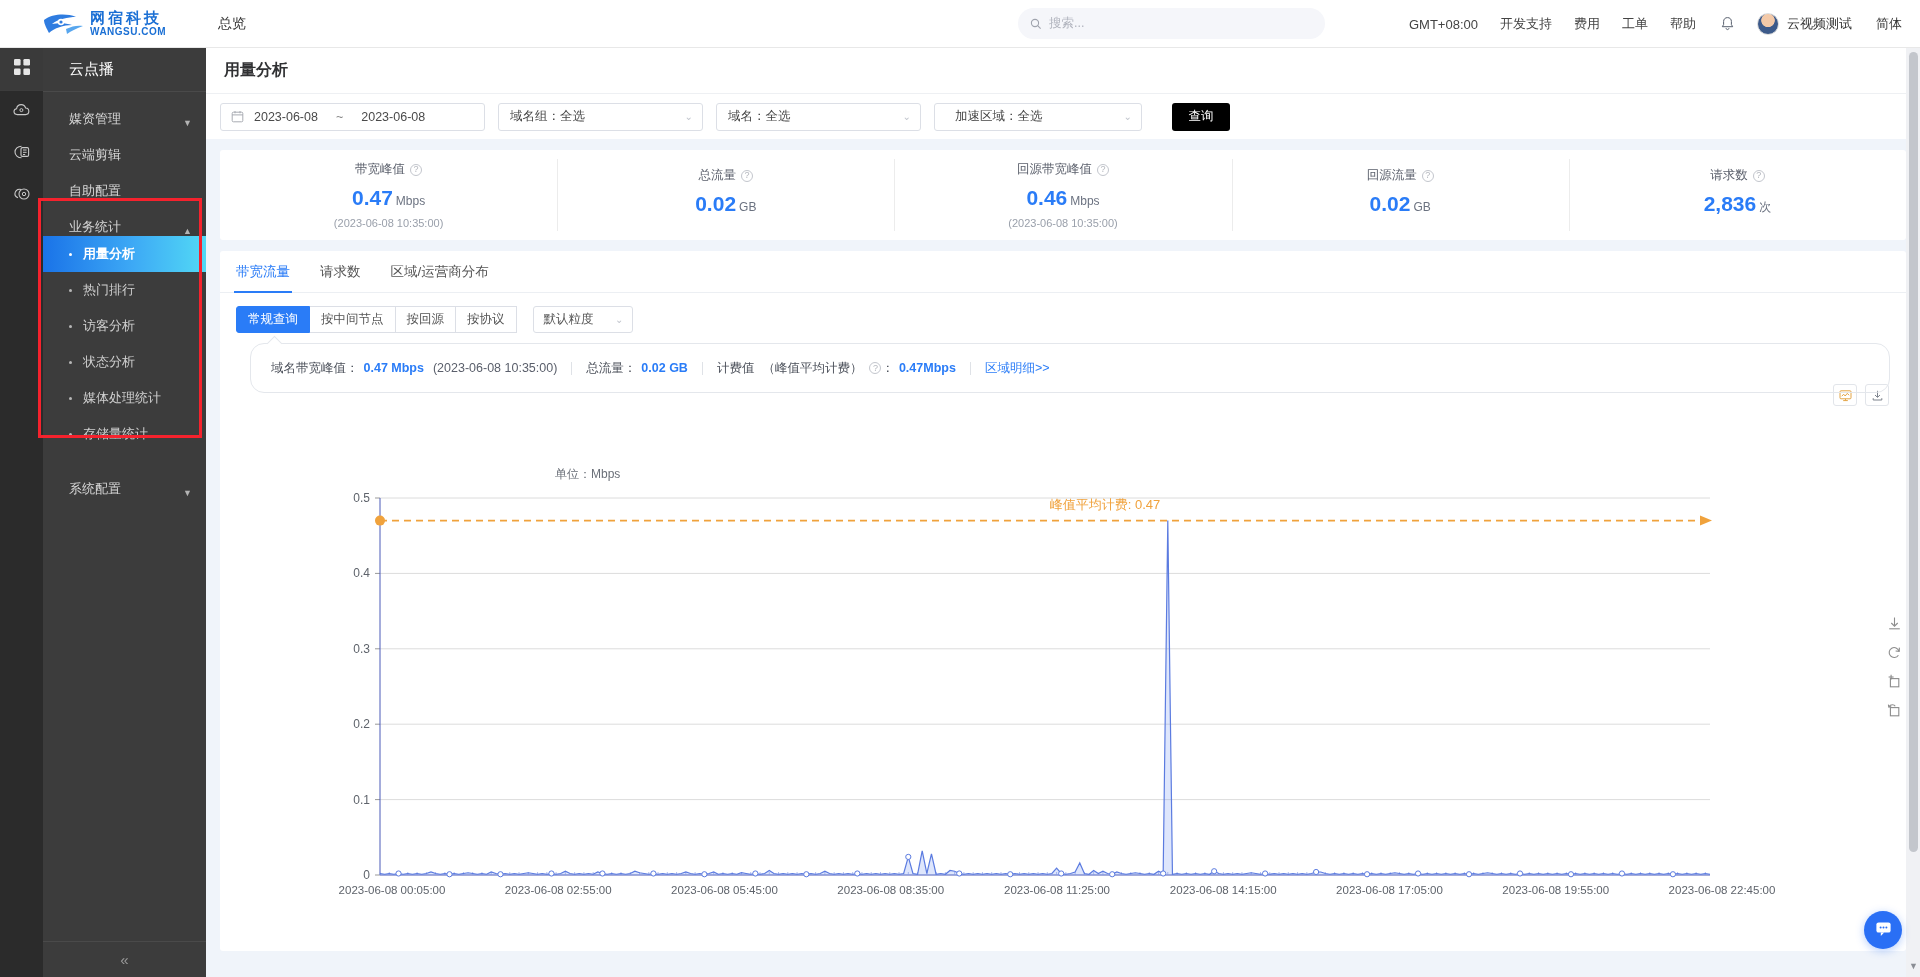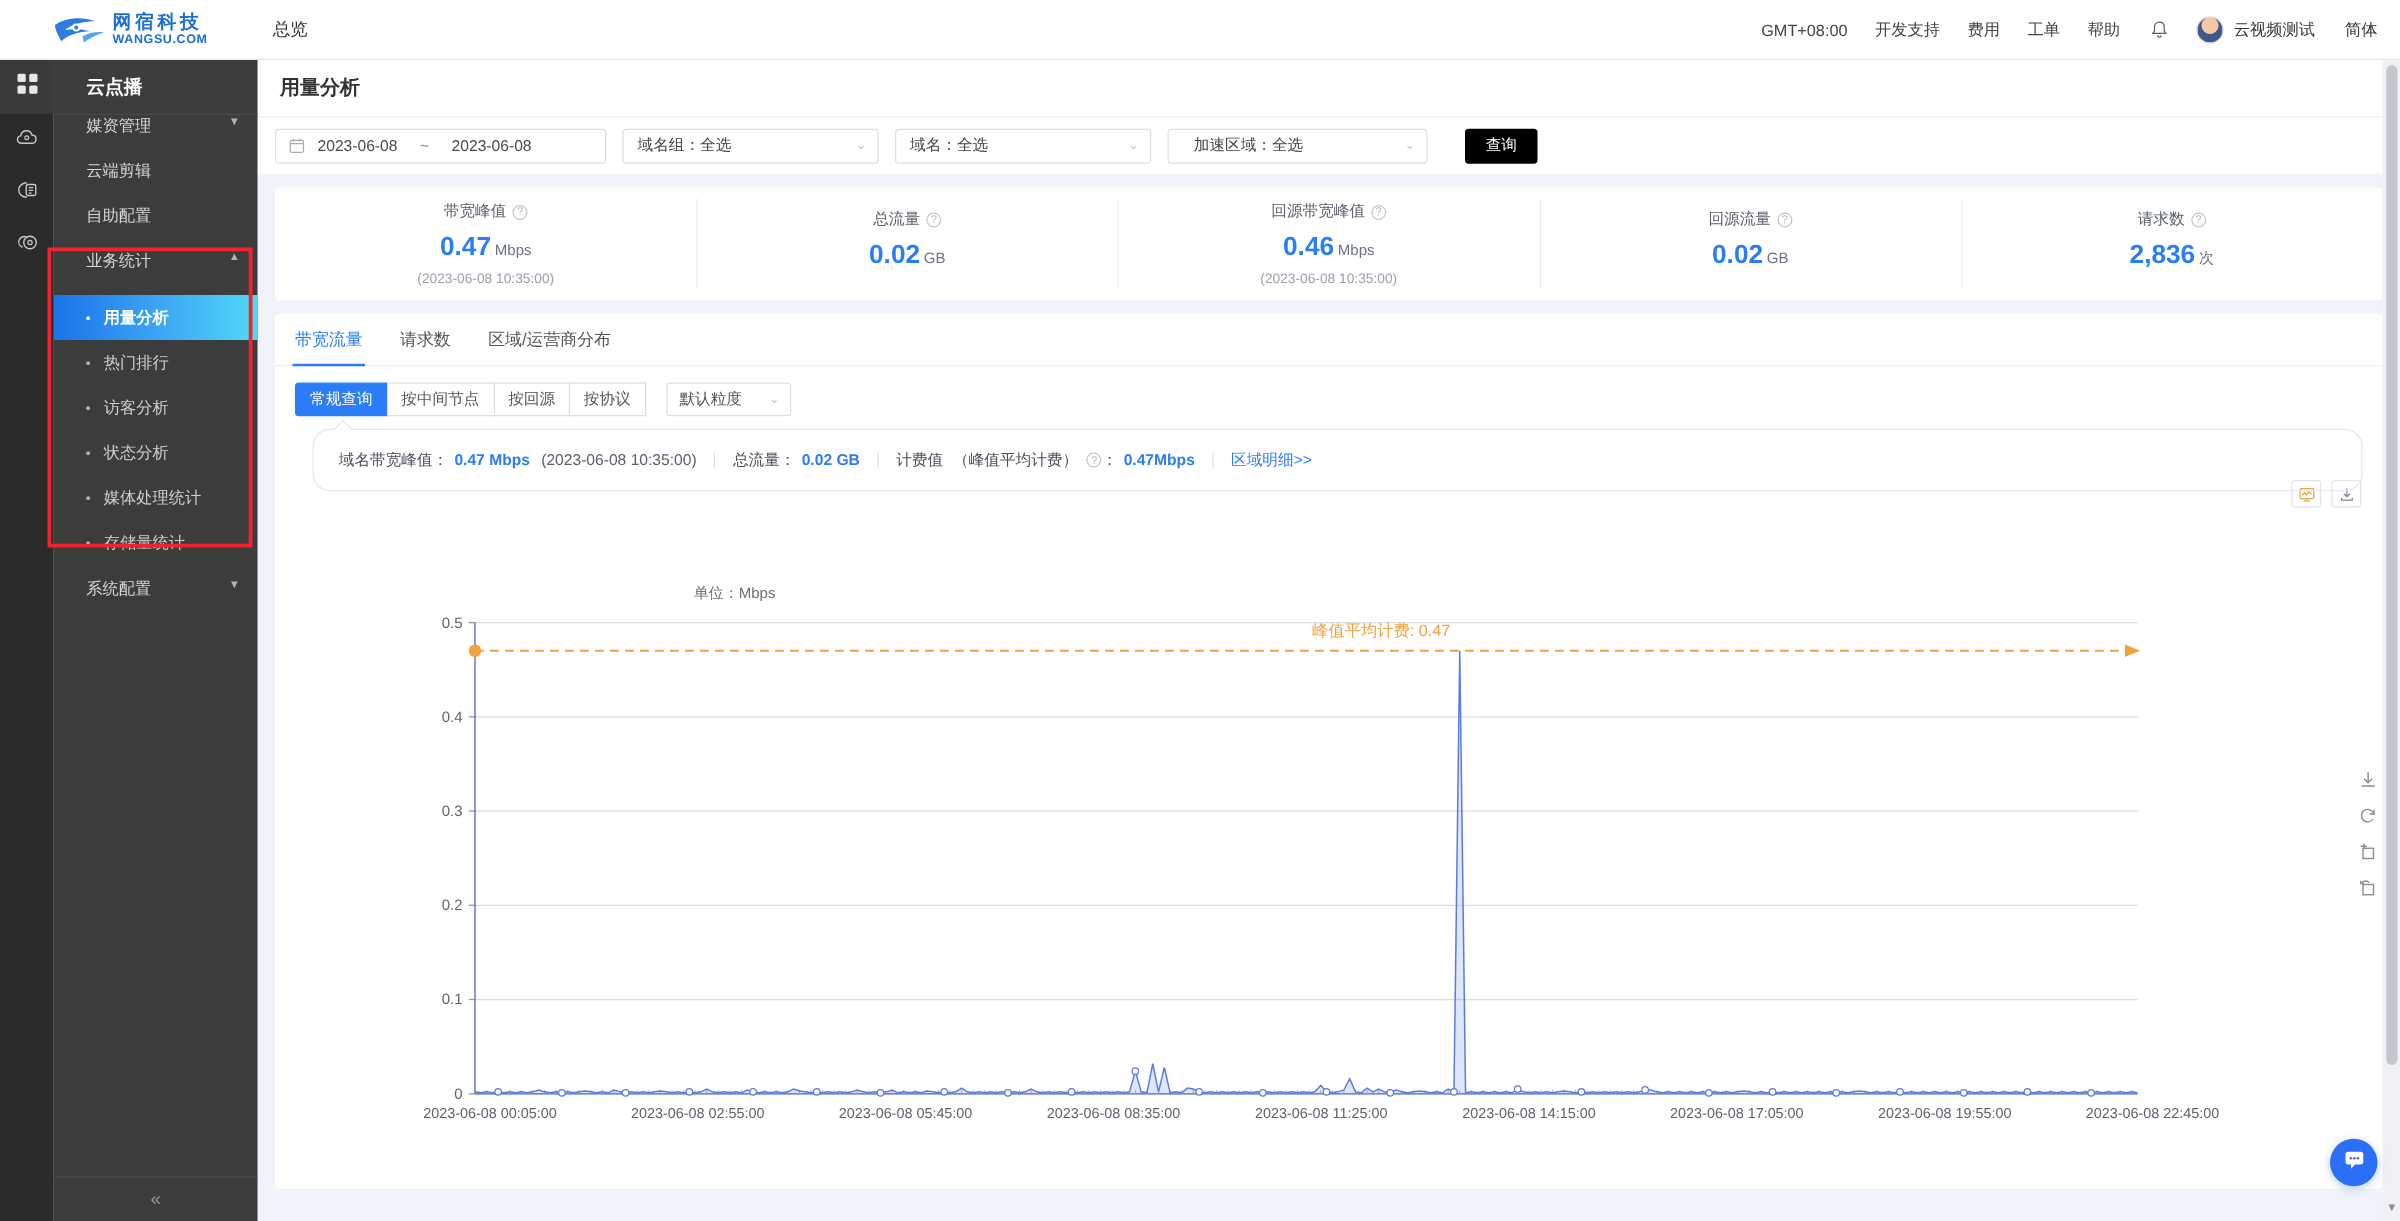--- a/index.html
+++ b/index.html
@@ -57,24 +57,24 @@
   .rail-item.active { background: #3a3a3a; }
   .rail-sep { width: 43px; height: 1px; background: #3c3c3c; }
 
   
   .sidebar {
     position: absolute; left: 43px; top: 48px; width: 163px; height: 929px;
     background: #3c3c3c; z-index: 29;
   }
   .side-title {
     height: 44px; display: flex; align-items: center; padding-left: 26px;
-    color: #ffffff; font-size: 15px; font-weight: 700; border-bottom: 1px solid #4a4a4a;
+    color: #ffffff; font-size: 15px; font-weight: 400; border-bottom: 1px solid #4a4a4a;
   }
   .side-group {
-    height: 36px; display: flex; align-items: flex-start; padding-left: 26px; padding-right: 14px;
+    height: 36px; display: flex; align-items: flex-end; padding-left: 26px; padding-right: 14px;
     color: #d6d6d6; font-size: 13px; cursor: pointer; position: relative;
   }
   .side-group .caret { position: absolute; right: 14px; font-size: 9px; color: #b3b3b3; }
   .side-sub {
     height: 36px; display: flex; align-items: center; padding-left: 26px;
     color: #d0d0d0; font-size: 13px; cursor: pointer; position: relative;
   }
   .side-sub .dot { width: 3px; height: 3px; border-radius: 50%; background: #b7b7b7; margin-right: 11px; flex: none; }
   .side-sub.active {
     background: linear-gradient(90deg, #1a73e8 0%, #3da9f5 55%, #52d9f5 100%);
@@ -247,20 +247,27 @@
           <path d="M24 18 C30 15 36 14 41 15 C35 17 29 20 25 23 Z" fill="#57a6ee"></path>
         </svg>
       </div>
       <div class="logo-text">
         <span class="logo-cn">网宿科技</span>
         <span class="logo-en">WANGSU.COM</span>
       </div>
     </div>
     <div class="nav-overview">总览</div>
 
+    <div class="search-box">
+      <svg width="12" height="12" viewBox="0 0 12 12">
+        <circle cx="5" cy="5" r="3.6" fill="none" stroke="#9fa3ad" stroke-width="1.1"></circle>
+        <line x1="7.7" y1="7.7" x2="10.6" y2="10.6" stroke="#9fa3ad" stroke-width="1.1"></line>
+      </svg>
+      <span>搜索...</span>
+    </div>
 
     <div class="top-right">
       <span class="ti">GMT+08:00</span>
       <span class="ti">开发支持</span>
       <span class="ti">费用</span>
       <span class="ti">工单</span>
       <span class="ti">帮助</span>
       <span class="bell">
         <svg width="15" height="16" viewBox="0 0 15 16">
           <path d="M7.5 1.6 C5.1 1.6 3.6 3.2 3.6 5.5 L3.6 8.6 L2.3 10.7 L12.7 10.7 L11.4 8.6 L11.4 5.5 C11.4 3.2 9.9 1.6 7.5 1.6 Z" fill="none" stroke="#58606e" stroke-width="1"></path>

